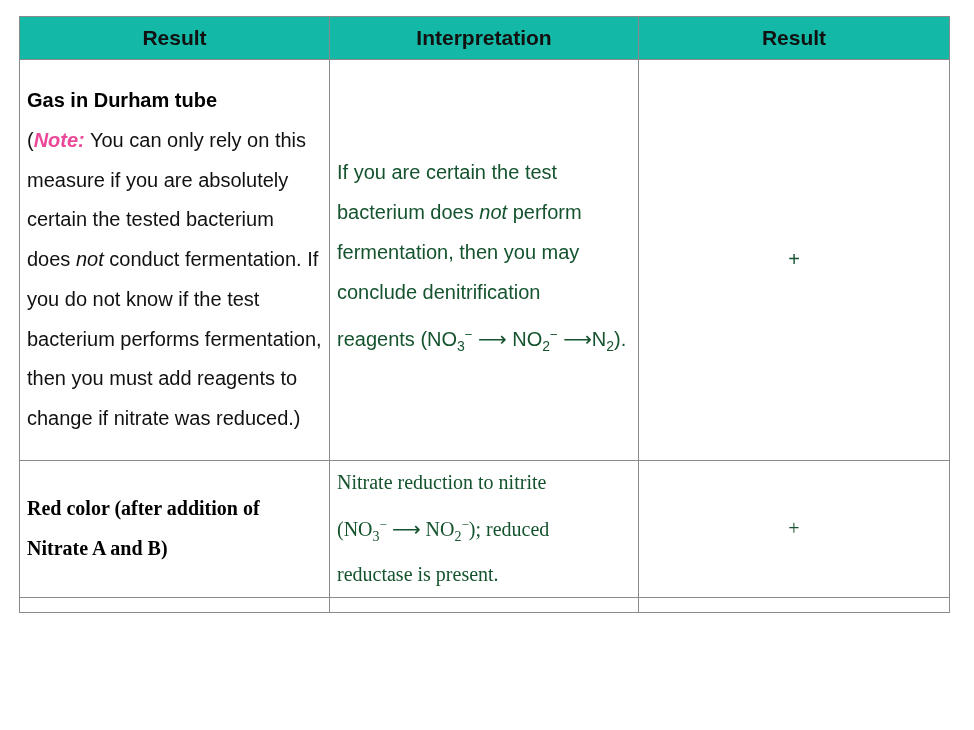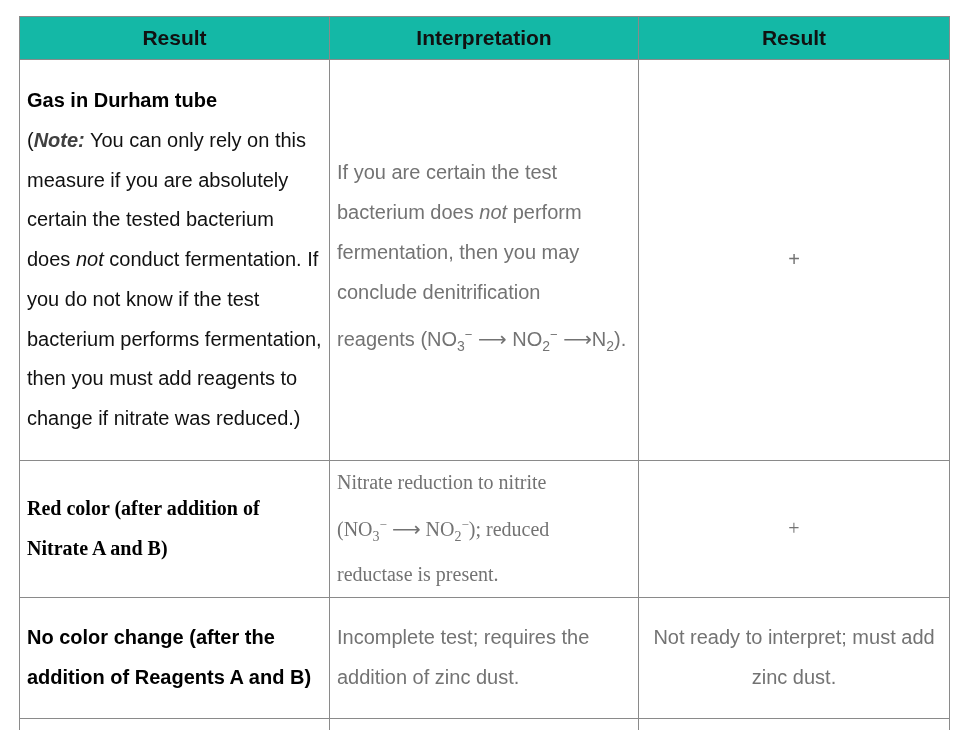--- a/index.html
+++ b/index.html
@@ -37,26 +37,26 @@
       color: #111;
       margin-top: 12px;
     }
     col.c1 { width: 310px; }
     col.c2 { width: 309px; }
     col.c3 { width: 311px; }
     td {
       font-size: 20px;
       line-height: 39.8px;
       padding: 2px 7px 2px 7px;
-      color: #737373;
+      color: #14532d;
       font-weight: normal;
     }
     td.result-cell { color: #111; }
     td .bold { font-weight: bold; color: #000; }
-    td .bi { font-weight: bold; font-style: italic; color: #404040; }
+    td .bi { font-weight: bold; font-style: italic; color: #ec4899; }
     td .it { font-style: italic; }
     td.sym { text-align: center; }
     tr.row1 td { height: 396px; }
     tr.row1 td.interp-cell { padding-top: 0; }
     tr.row2 td { height: 131px; font-family: Liberation Serif, serif; }
     tr.row3 td { height: 116px; }
     tr.row4 td { height: 14px; padding: 0; line-height: 10px; }
     sub { font-size: 14px; vertical-align: -5px; line-height: 0; }
     sup { font-size: 13px; vertical-align: 7px; line-height: 0; }
     .tall-line { line-height: 52px; display: block; }
@@ -96,27 +96,20 @@
         <span class="bold">Red color (after addition of Nitrate A and B)</span>
       </td>
       <td>
         <span>Nitrate reduction to nitrite</span><br>
         <span class="tall-line" style="display:inline; line-height:52px;"><span>(NO</span><sub>3</sub><sup>−</sup><span> ⟶ NO</span><sub>2</sub><sup>−</sup><span>); reduced</span></span><br>
         <span>reductase is present.</span>
       </td>
       <td class="sym">+</td>
     </tr>
 
-    <tr class="row3">
-      <td class="result-cell">
-        <span class="bold">No color change (after the addition of Reagents A and B)</span>
-      </td>
-      <td>Incomplete test; requires the addition of zinc dust.</td>
-      <td class="sym">Not ready to interpret; must add zinc dust.</td>
-    </tr>
 
     <tr class="row4">
       <td></td>
       <td></td>
       <td></td>
     </tr>
   </tbody>
 </table>
 
 </body></html>

